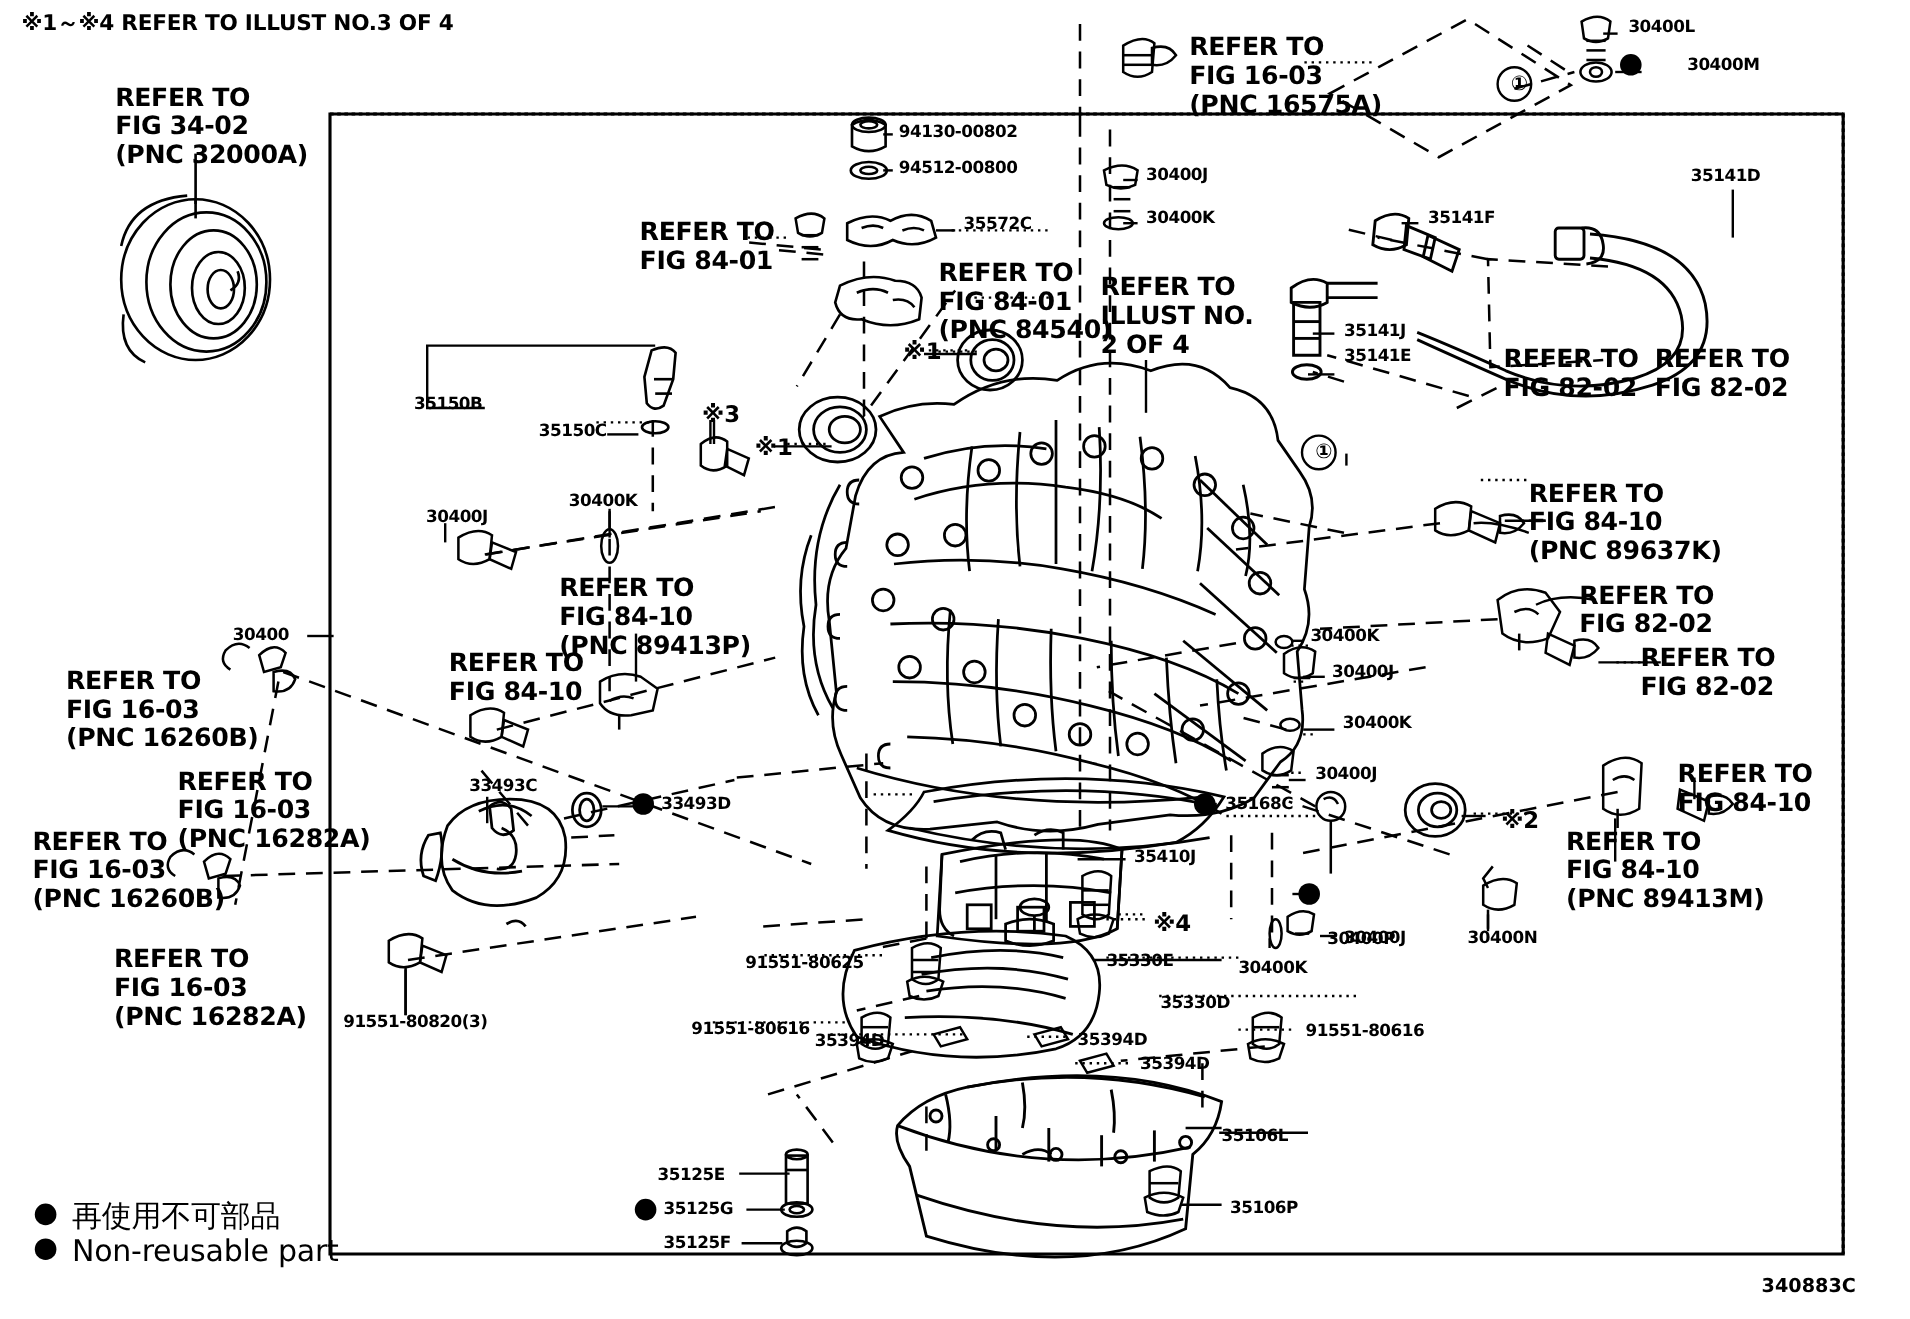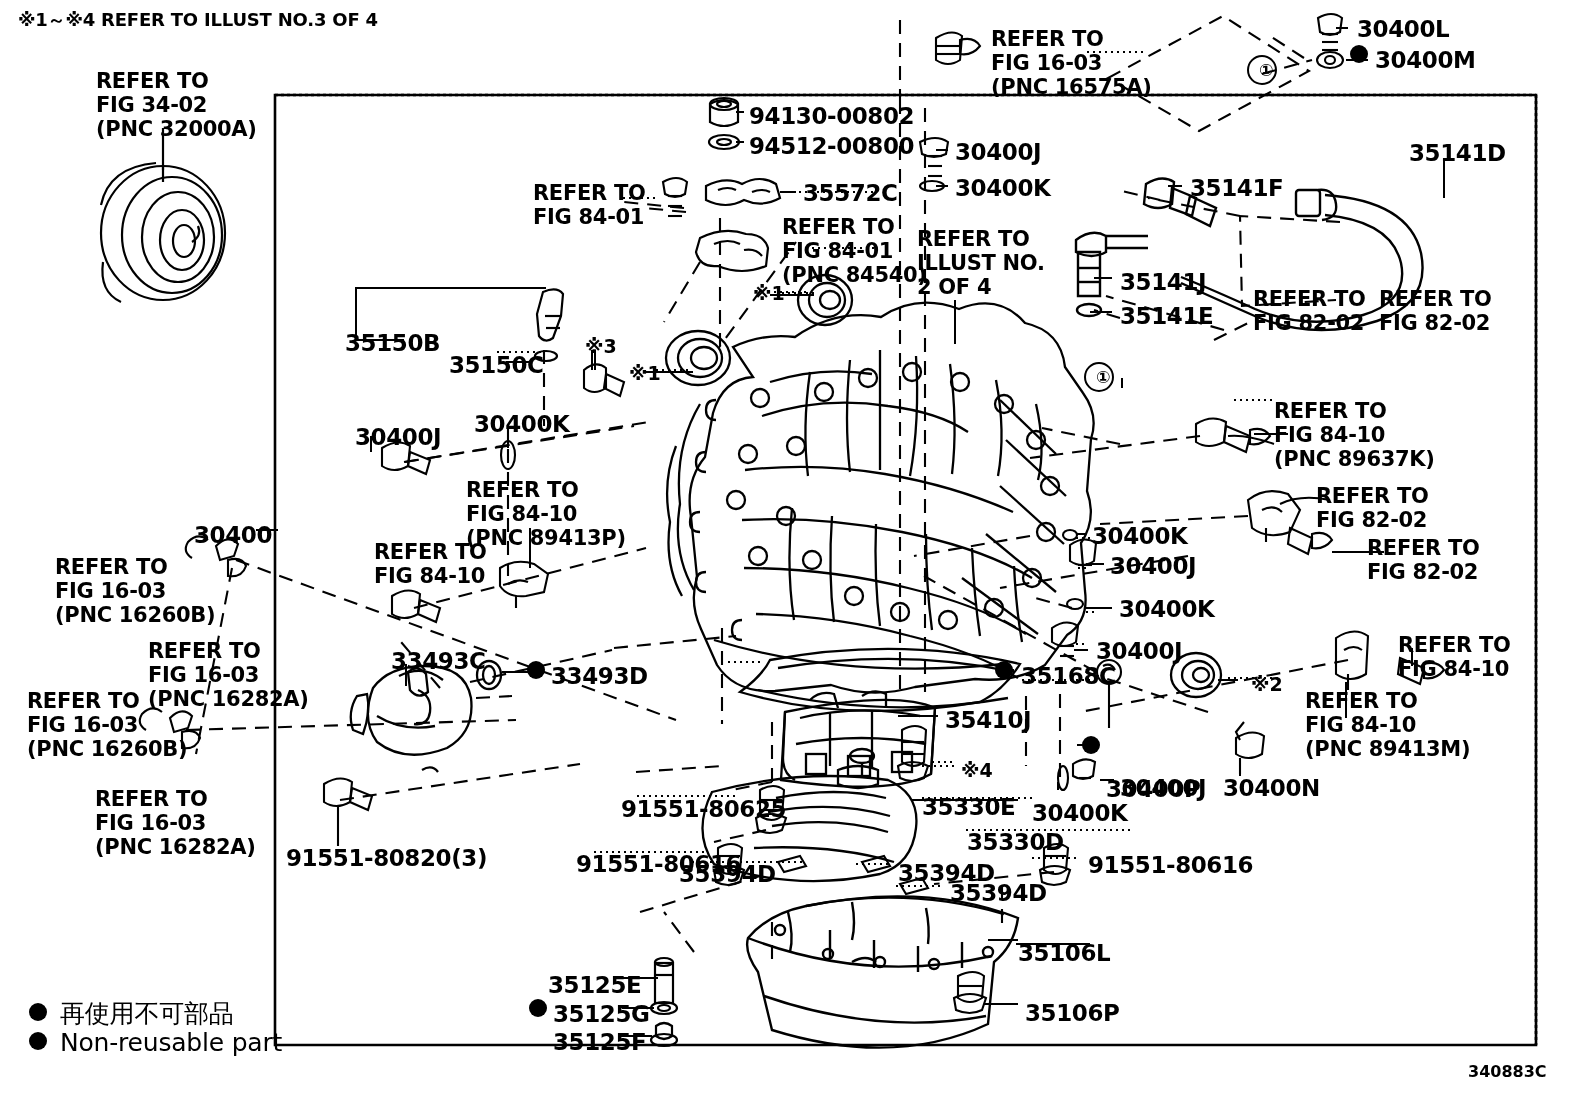--- a/index.html
+++ b/index.html
@@ -1,21 +1,21 @@
 <!DOCTYPE html>
 <html><head>
 <meta charset="utf-8">
 <style>
   html,body{margin:0;padding:0;background:#fff;}
   body{width:1592px;height:1099px;position:relative;overflow:hidden;
        font-family:"DejaVu Sans","Liberation Sans",sans-serif;color:#000;}
   #sheet{position:absolute;left:0;top:0;width:1456px;height:1099px;}
   .lbl{position:absolute;font-weight:bold;white-space:pre;line-height:1.14;
        font-family:"DejaVu Sans","Liberation Sans",sans-serif;}
-  .pn{font-size:23px;letter-spacing:-0.4px;}
+  .pn{font-size:14px;letter-spacing:-0.4px;}
   .ref{font-size:21px;letter-spacing:-0.3px;}
   .note{font-size:18px;letter-spacing:-0.2px;}
   .legend{font-size:25px;letter-spacing:-0.2px;font-weight:normal;}
   .dnum{font-size:16px;letter-spacing:0px;font-weight:bold;}
   .mark{font-size:19px;font-weight:bold;}
   .dot{position:absolute;border-radius:50%;background:#000;}
   svg{position:absolute;left:0;top:0;}
   .a{fill:none;stroke:#000;}
 </style>
 </head>
@@ -510,38 +510,38 @@
   <div class="lbl legend" style="left:60px;top:1029px;">Non-reusable part</div>
 
   <div id="labels-layer">
       <div class="lbl ref" style="left: 96px; top: 70px;">REFER TO
 FIG 34-02
 (PNC 32000A)</div>
       <div class="lbl ref" style="left: 991px; top: 28px;">REFER TO
 FIG 16-03
 (PNC 16575A)</div>
       <div class="lbl pn" style="left: 1357px; top: 16px;">30400L</div>
-      <div class="lbl pn" style="left: 1375px; top: 47px;">30400M</div>
+      <div class="lbl pn" style="left: 1406px; top: 47px;">30400M</div>
       <div class="lbl pn" style="left: 749px; top: 103px;">94130-00802</div>
       <div class="lbl pn" style="left: 749px; top: 133px;">94512-00800</div>
       <div class="lbl pn" style="left: 955px; top: 139px;">30400J</div>
       <div class="lbl pn" style="left: 955px; top: 175px;">30400K</div>
       <div class="lbl pn" style="left: 1409px; top: 140px;">35141D</div>
       <div class="lbl pn" style="left: 1190px; top: 175px; text-align: center;">35141F</div>
       <div class="lbl ref" style="left: 533px; top: 182px;">REFER TO
 FIG 84-01</div>
       <div class="lbl pn" style="left: 803px; top: 180px;">35572C</div>
       <div class="lbl ref" style="left: 782px; top: 216px;">REFER TO
 FIG 84-01
 (PNC 84540)</div>
       <div class="lbl ref" style="left: 917px; top: 228px;">REFER TO
 ILLUST NO.
 2 OF 4</div>
       <div class="lbl pn" style="left: 1120px; top: 269px;">35141J</div>
-      <div class="lbl pn" style="left: 1120px; top: 303px;">35141E</div>
+      <div class="lbl pn" style="left: 1120px; top: 290px;">35141E</div>
       <div class="lbl ref" style="left: 1253px; top: 288px;">REFER TO
 FIG 82-02</div>
       <div class="lbl ref" style="left: 1379px; top: 288px;">REFER TO
 FIG 82-02</div>
       <div class="lbl mark" style="left: 753px; top: 283px;">※1</div>
       <div class="lbl pn" style="left: 345px; top: 330px;">35150B</div>
       <div class="lbl pn" style="left: 449px; top: 352px;">35150C</div>
       <div class="lbl mark" style="left: 585px; top: 336px;">※3</div>
       <div class="lbl mark" style="left: 629px; top: 363px;">※1</div>
       <div class="lbl ref" style="left: 1274px; top: 400px;">REFER TO

